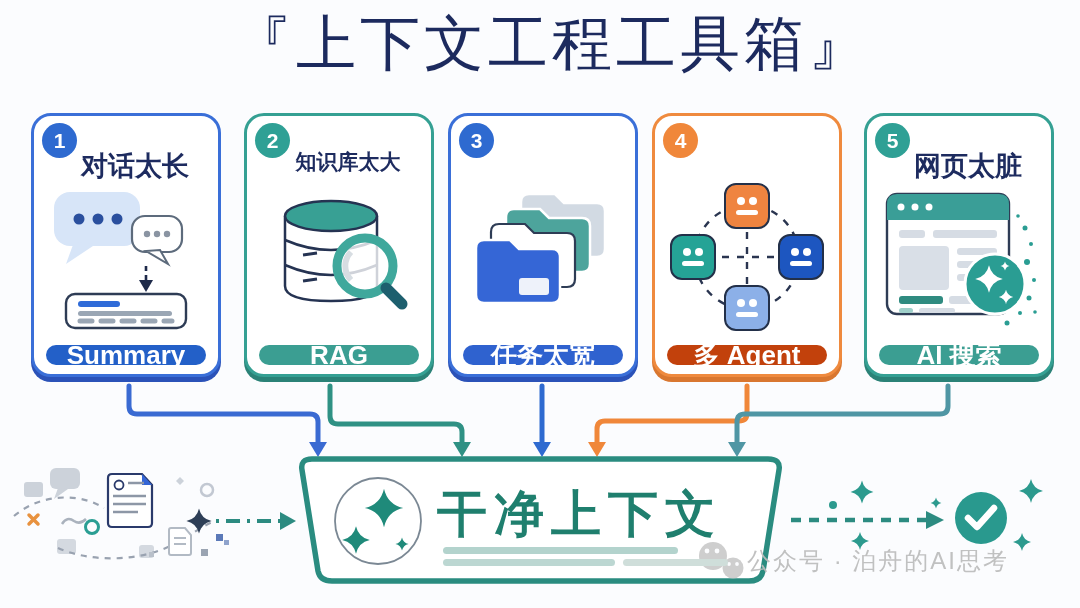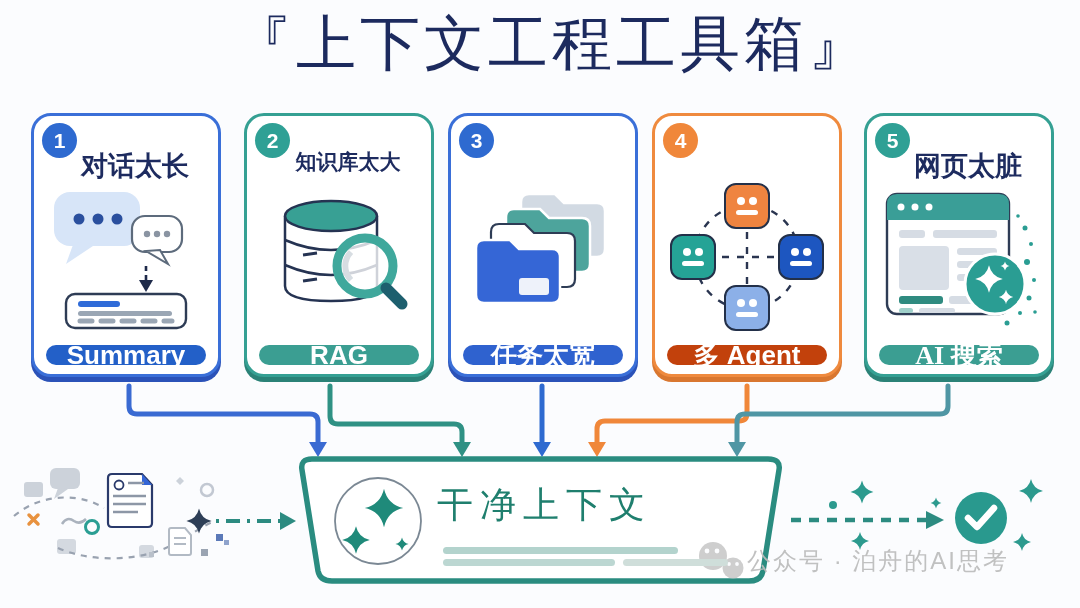--- a/index.html
+++ b/index.html
@@ -39,27 +39,27 @@
 
   .card-badge{
     position:absolute;bottom:9px;left:50%;transform:translateX(-50%);
     width:160px;height:20px;border-radius:19px;color:#fff;font-weight:800;font-size:26px;
     display:flex;align-items:center;justify-content:center;white-space:nowrap;
   }
   .c1 .card-badge{background:#2360c8;}
   .c2 .card-badge{background:#3b9e92;}
   .c3 .card-badge{background:#2f62cf;}
   .c4 .card-badge{background:#c2410c;}
-  .c5 .card-badge{background:#3b9e92;font-family:Liberation Serif, serif;}
+  .c5 .card-badge{background:#3b9e92;}
 
   .flow-svg{position:absolute;left:0;top:0;z-index:1;}
 
   .box-label{
     position:absolute;left:437px;top:481px;z-index:2;
-    font-size:36px;font-weight:400;color:#1f7f6e;letter-spacing:7px;white-space:nowrap;
+    font-size:50px;font-weight:700;color:#1f7f6e;letter-spacing:7px;white-space:nowrap;
   }
   .box-bar{position:absolute;height:7px;border-radius:4px;z-index:2;}
   .bar1{left:443px;top:547px;width:235px;background:#b3d3cd;}
   .bar2a{left:443px;top:559px;width:172px;background:#bcd7d2;}
   .bar2b{left:623px;top:559px;width:105px;background:#cfdeda;}
 
   .watermark{
     position:absolute;left:747px;top:545px;z-index:3;
     font-size:24px;color:#bcbcbc;letter-spacing:2px;font-weight:500;white-space:nowrap;opacity:.92;
   }

